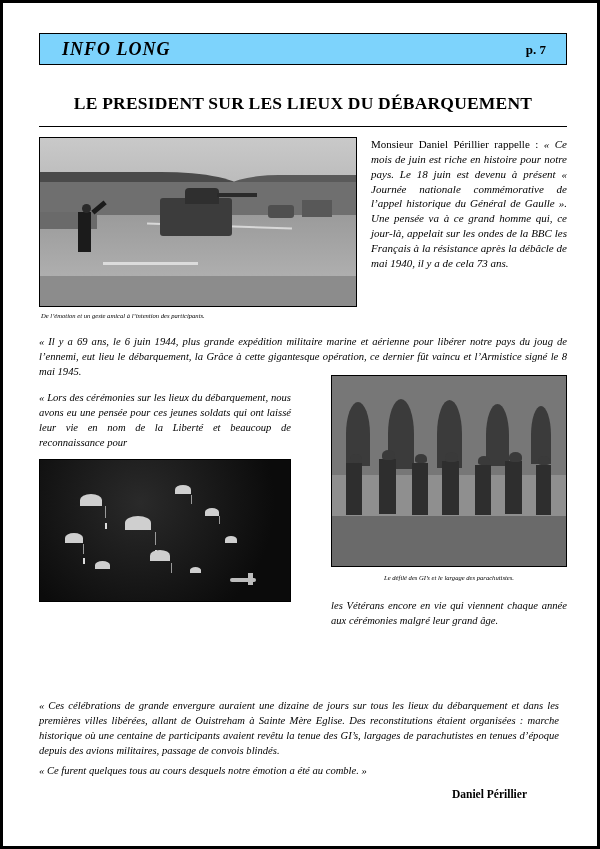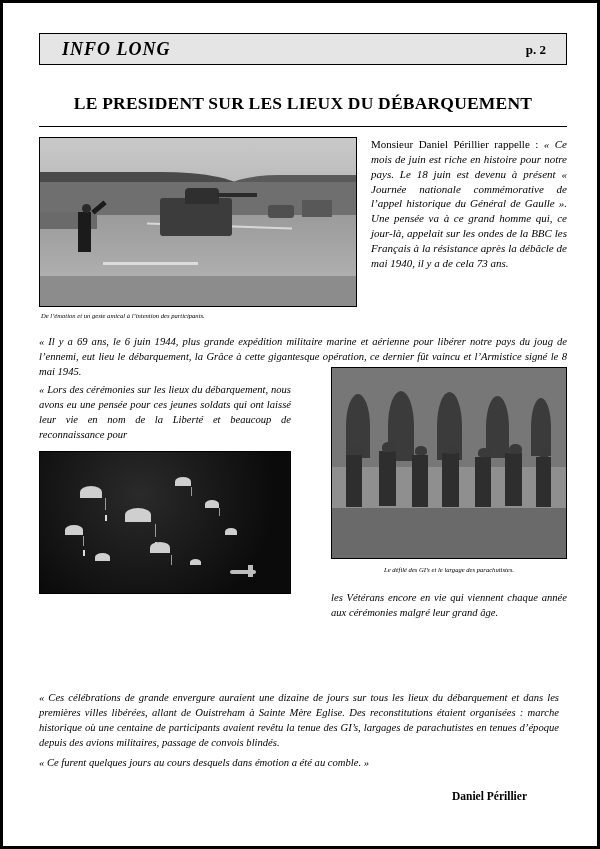--- a/index.html
+++ b/index.html
@@ -28,21 +28,21 @@
     position: absolute;
     left: 36px;
     top: 30px;
     width: 528px;
     height: 790px;
   }
   
   .header-bar {
     position: relative;
     height: 32px;
-    background: #e5e5e5;
+    background: #7dd3fc;
     border: 1px solid #000;
     box-sizing: border-box;
   }
   .header-title {
     position: absolute;
     left: 22px;
     top: 5px;
     font-family: "Liberation Serif", serif;
     font-style: italic;
     font-weight: bold;
@@ -122,21 +122,21 @@
   .col-right .it { font-style: italic; }
   
   .para-it {
     font-family: "Liberation Serif", serif;
     font-style: italic;
     font-size: 10.6px;
     line-height: 1.4;
     text-align: justify;
   }
   .p-after-cols { margin-top: 2px; }
-  .p-quote1 { margin-top: 4px; width: 252px; }
+  .p-quote1 { margin-top: 12px; width: 252px; }
   
   .mid {
     position: relative;
     margin-top: 8px;
     height: 235px;
   }
   .photo-para {
     position: absolute;
     left: 0; top: 0;
     width: 252px;
@@ -180,21 +180,21 @@
   }
   .final p {
     margin: 0 8px 5px 0;
     font-family: "Liberation Serif", serif;
     font-style: italic;
     font-size: 10.6px;
     line-height: 1.42;
     text-align: justify;
   }
   .signature {
-    margin-top: 20px;
+    margin-top: 10px;
     text-align: right;
     padding-right: 40px;
     font-family: "Liberation Serif", serif;
     font-weight: bold;
     font-size: 11.5px;
   }
   
   .ph { position:absolute; }
   
   .p1-sky { left:0; top:0; width:100%; height:38%; background:linear-gradient(#c9c9c9,#b6b6b6); }
@@ -229,21 +229,21 @@
   .p3-helm { position:absolute; background:#3a3a3a; border-radius:50% 50% 30% 30%; }
 </style>
 </head>
 <body>
 
 <div class="page">
   <div class="inner">
 
     <div class="header-bar">
       <div class="header-title">INFO  LONG</div>
-      <div class="header-page">p. 2</div>
+      <div class="header-page">p. 7</div>
     </div>
 
     <div class="main-title">LE PRESIDENT SUR LES LIEUX DU DÉBARQUEMENT</div>
     <div class="rule"></div>
 
 
     <div class="cols">
 
       <div class="photo-left">
         <div class="ph p1-sky"></div>
@@ -336,19 +336,19 @@
         <div class="p3-helm" style="left:88%;top:42%;width:12px;height:9px;"></div>
       </div>
 
       <div class="caption cap-gi">Le défilé des GI’s et le largage des parachutistes.</div>
 
       <div class="para-vet">les Vétérans encore en vie qui viennent chaque année aux cérémonies malgré leur grand âge.</div>
     </div>
 
     <div class="final">
       <p>« Ces célébrations de grande envergure auraient une dizaine de jours sur tous les lieux du débarquement et dans les premières villes libérées, allant de Ouistreham à Sainte Mère Eglise. Des reconstitutions étaient organisées : marche historique où une centaine de participants avaient revêtu la tenue des GI’s, largages de parachutistes en tenues d’époque depuis des avions militaires, passage de convois blindés.</p>
-      <p>« Ce furent quelques jours au cours desquels dans émotion a été au comble. »</p>
+      <p>« Ce furent quelques tous au cours desquels notre émotion a été au comble. »</p>
     </div>
 
     <div class="signature">Daniel Périllier</div>
 
   </div>
 </div>
 
 </body></html>

